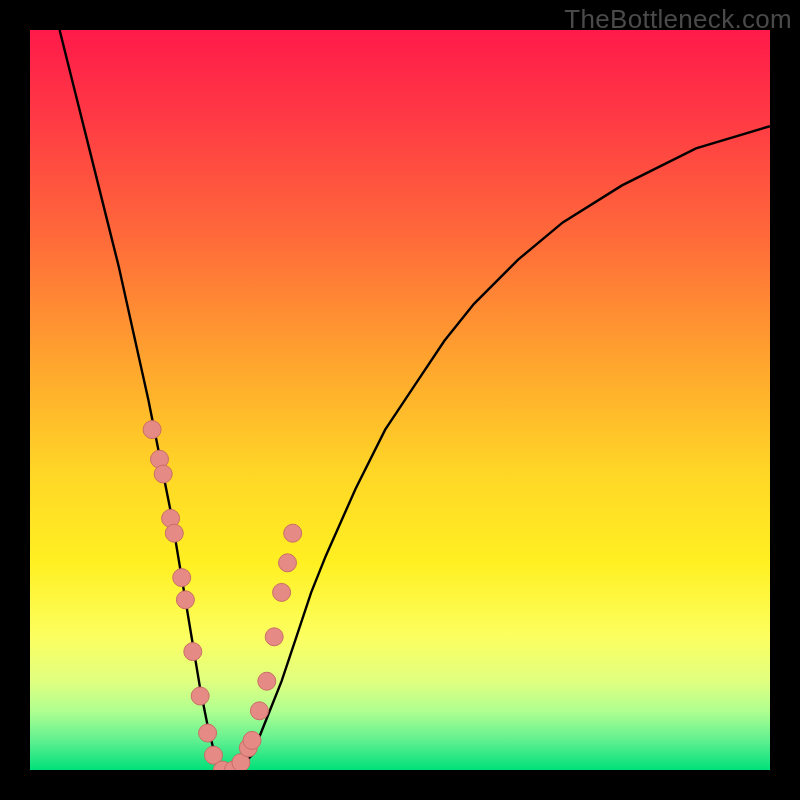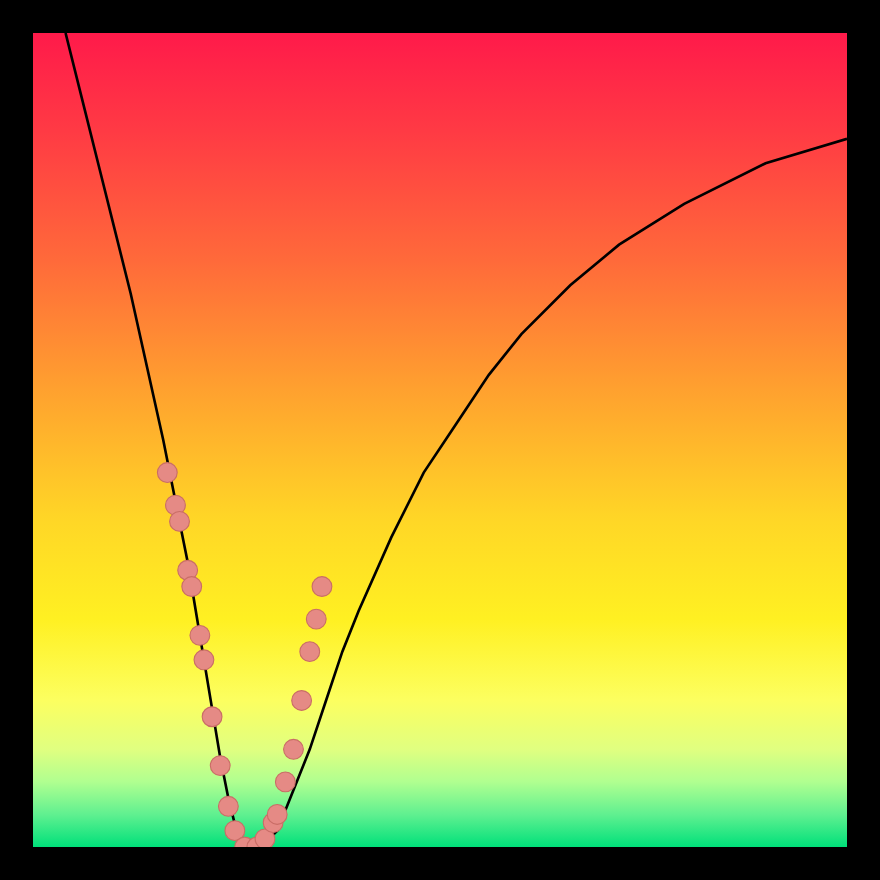--- a/index.html
+++ b/index.html
@@ -80,13 +80,14 @@
           <circle cx="222.0" cy="710.4" r="9" fill="#e58a85" stroke="#c96d66" stroke-width="1"></circle>
           <circle cx="229.4" cy="680.8" r="9" fill="#e58a85" stroke="#c96d66" stroke-width="1"></circle>
           <circle cx="236.8" cy="651.2" r="9" fill="#e58a85" stroke="#c96d66" stroke-width="1"></circle>
           <circle cx="244.2" cy="606.8" r="9" fill="#e58a85" stroke="#c96d66" stroke-width="1"></circle>
           <circle cx="251.6" cy="562.4" r="9" fill="#e58a85" stroke="#c96d66" stroke-width="1"></circle>
           <circle cx="257.5" cy="532.8" r="9" fill="#e58a85" stroke="#c96d66" stroke-width="1"></circle>
           <circle cx="262.7" cy="503.2" r="9" fill="#e58a85" stroke="#c96d66" stroke-width="1"></circle>
         </g>
     </svg>
   </div>
+  <div class="watermark">TheBottleneck.com</div>
 </div>
 
 </body></html>

